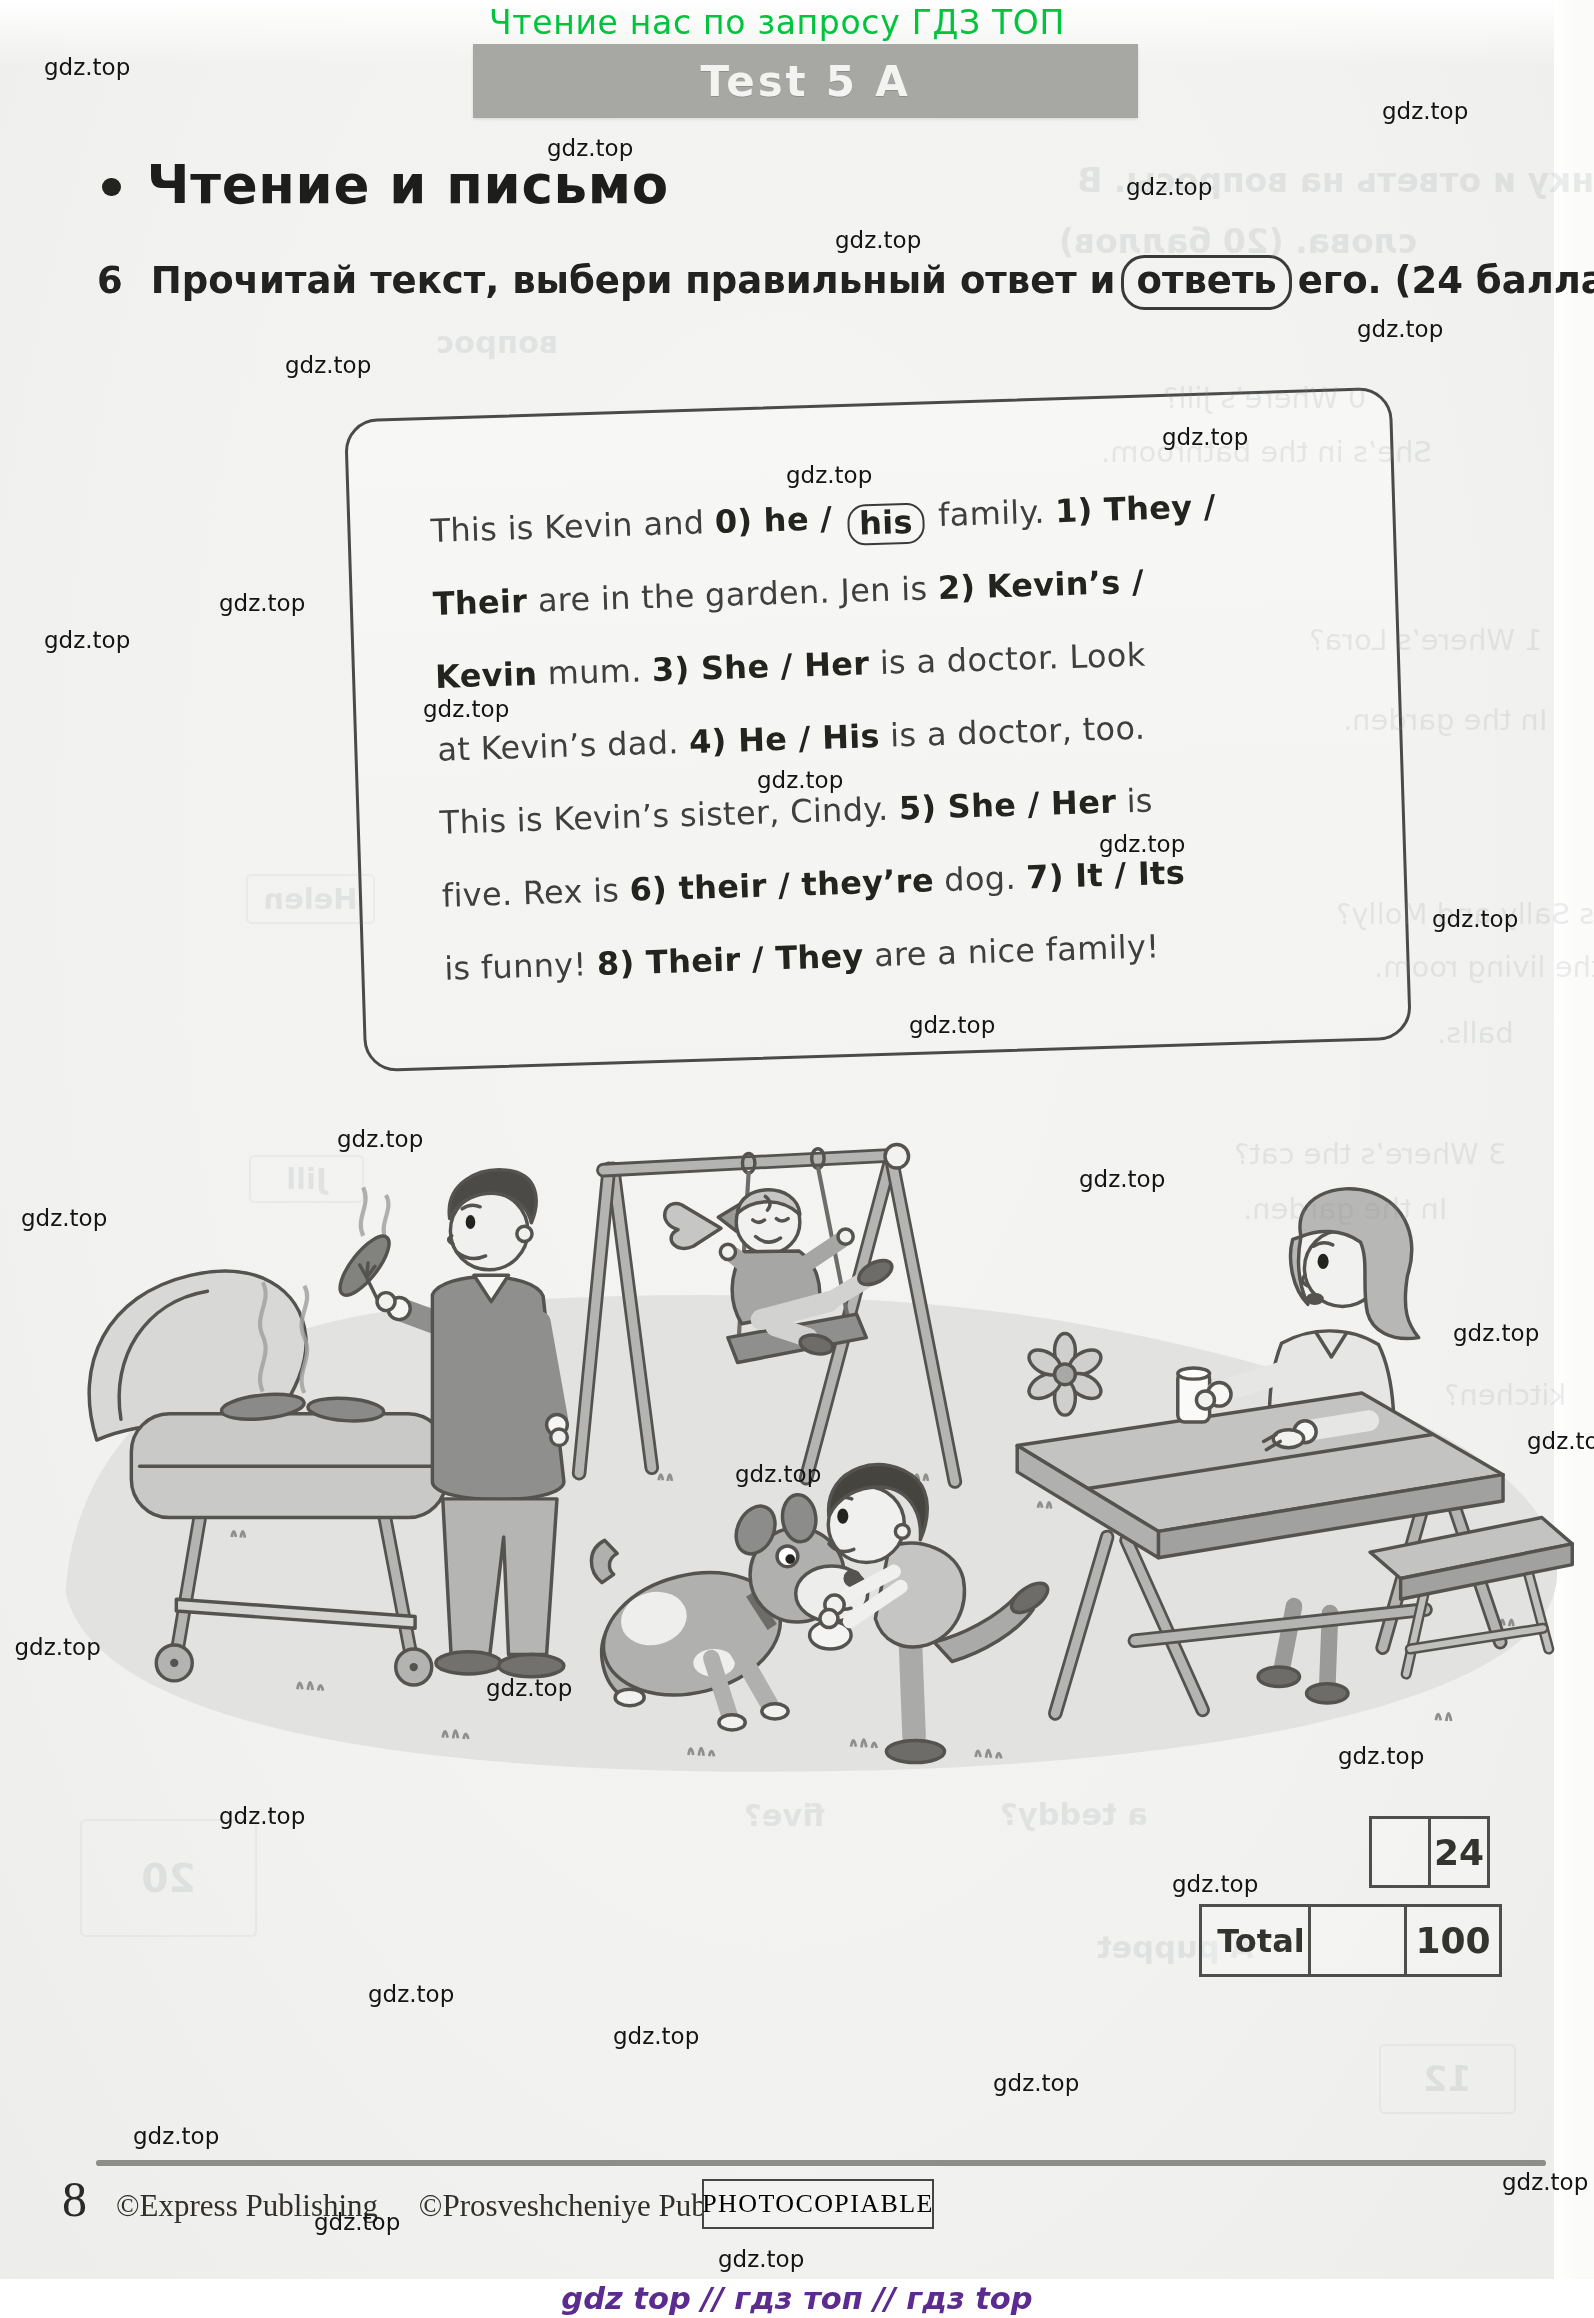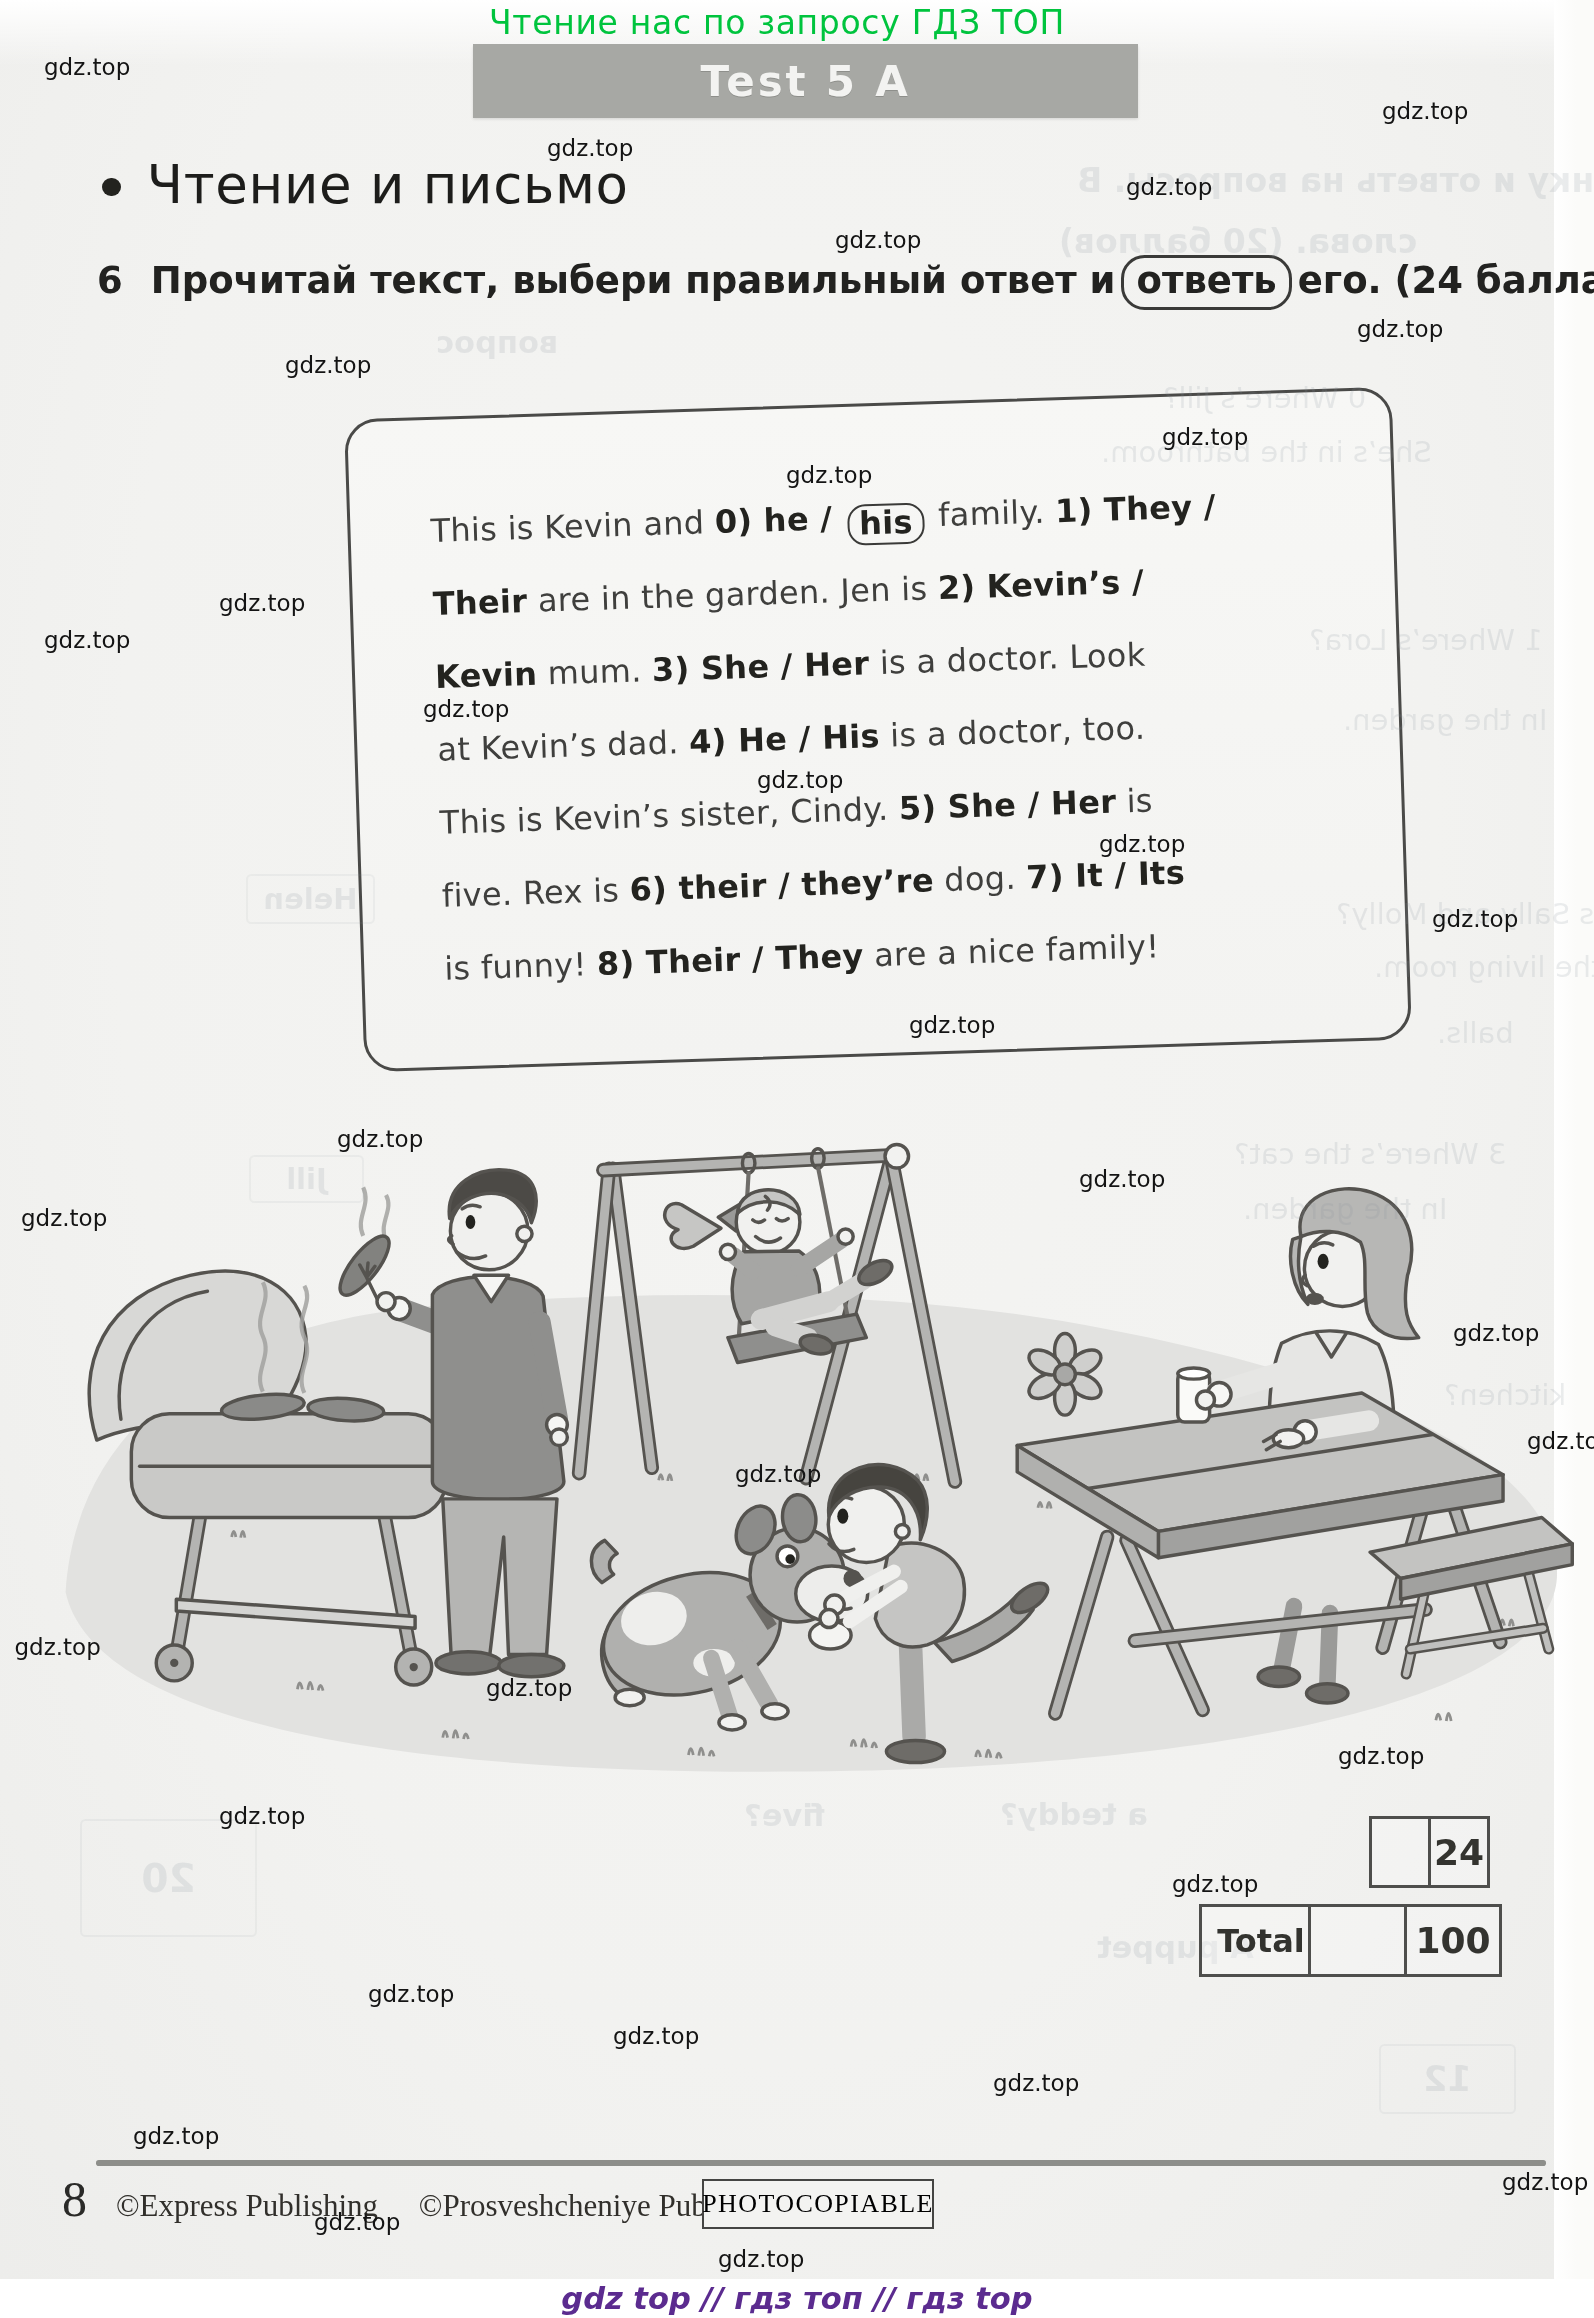--- a/index.html
+++ b/index.html
@@ -18,21 +18,21 @@
   .bottom-strip{position:absolute;left:0;top:2279px;width:1594px;height:39px;background:#ffffff;}
 
   .seo-top{position:absolute;left:0;top:2.8px;width:1554px;text-align:center;
         font-size:33px;font-weight:500;color:var(--seo_green);letter-spacing:0.7px;z-index:6;}
   .band{position:absolute;left:473px;top:44px;width:665px;height:74px;background:var(--band_gray);
         box-shadow:0 2.1px 2.8px rgba(0,0,0,.12);display:flex;align-items:center;justify-content:center;z-index:2;}
   .band-label{font-size:42px;font-weight:700;color:#f3f3f1;letter-spacing:2.8px;text-shadow:0 0.7px 0 #8e8f8b;}
 
   .section-head{position:absolute;left:102px;top:154px;display:flex;align-items:flex-start;z-index:3;}
   .bullet-dot{width:18.7px;height:18.7px;border-radius:50%;background:#23231f;margin:23.5px 26px 0 0;}
-  .section-title{font-size:53px;font-weight:400;color:#1d1d1b;letter-spacing:0.7px;}
+  .section-title{font-size:53px;font-weight:700;color:#1d1d1b;letter-spacing:0.7px;}
 
   .instruction{position:absolute;left:97px;top:255px;width:1447px;font-size:37px;font-weight:700;
         color:#222220;white-space:nowrap;z-index:3;}
   .task-num{display:inline-block;margin-right:28px;}
   .circle-word{display:inline-block;border:3.5px solid #3a3a38;border-radius:23.5px;padding:1.4px 12.5px 4.2px;margin:0 5.5px;}
 
   .passage-box{position:absolute;left:354px;top:403px;width:1042px;height:647px;
         border:3.5px solid #4a4a48;border-radius:33px;transform:rotate(-1.8deg);
         background:linear-gradient(#f7f7f5,#f3f3f1);z-index:2;}
   .passage-inner{padding:75px 38px 0 80px;font-size:32px;color:#3f3f3d;letter-spacing:0.3px;}

